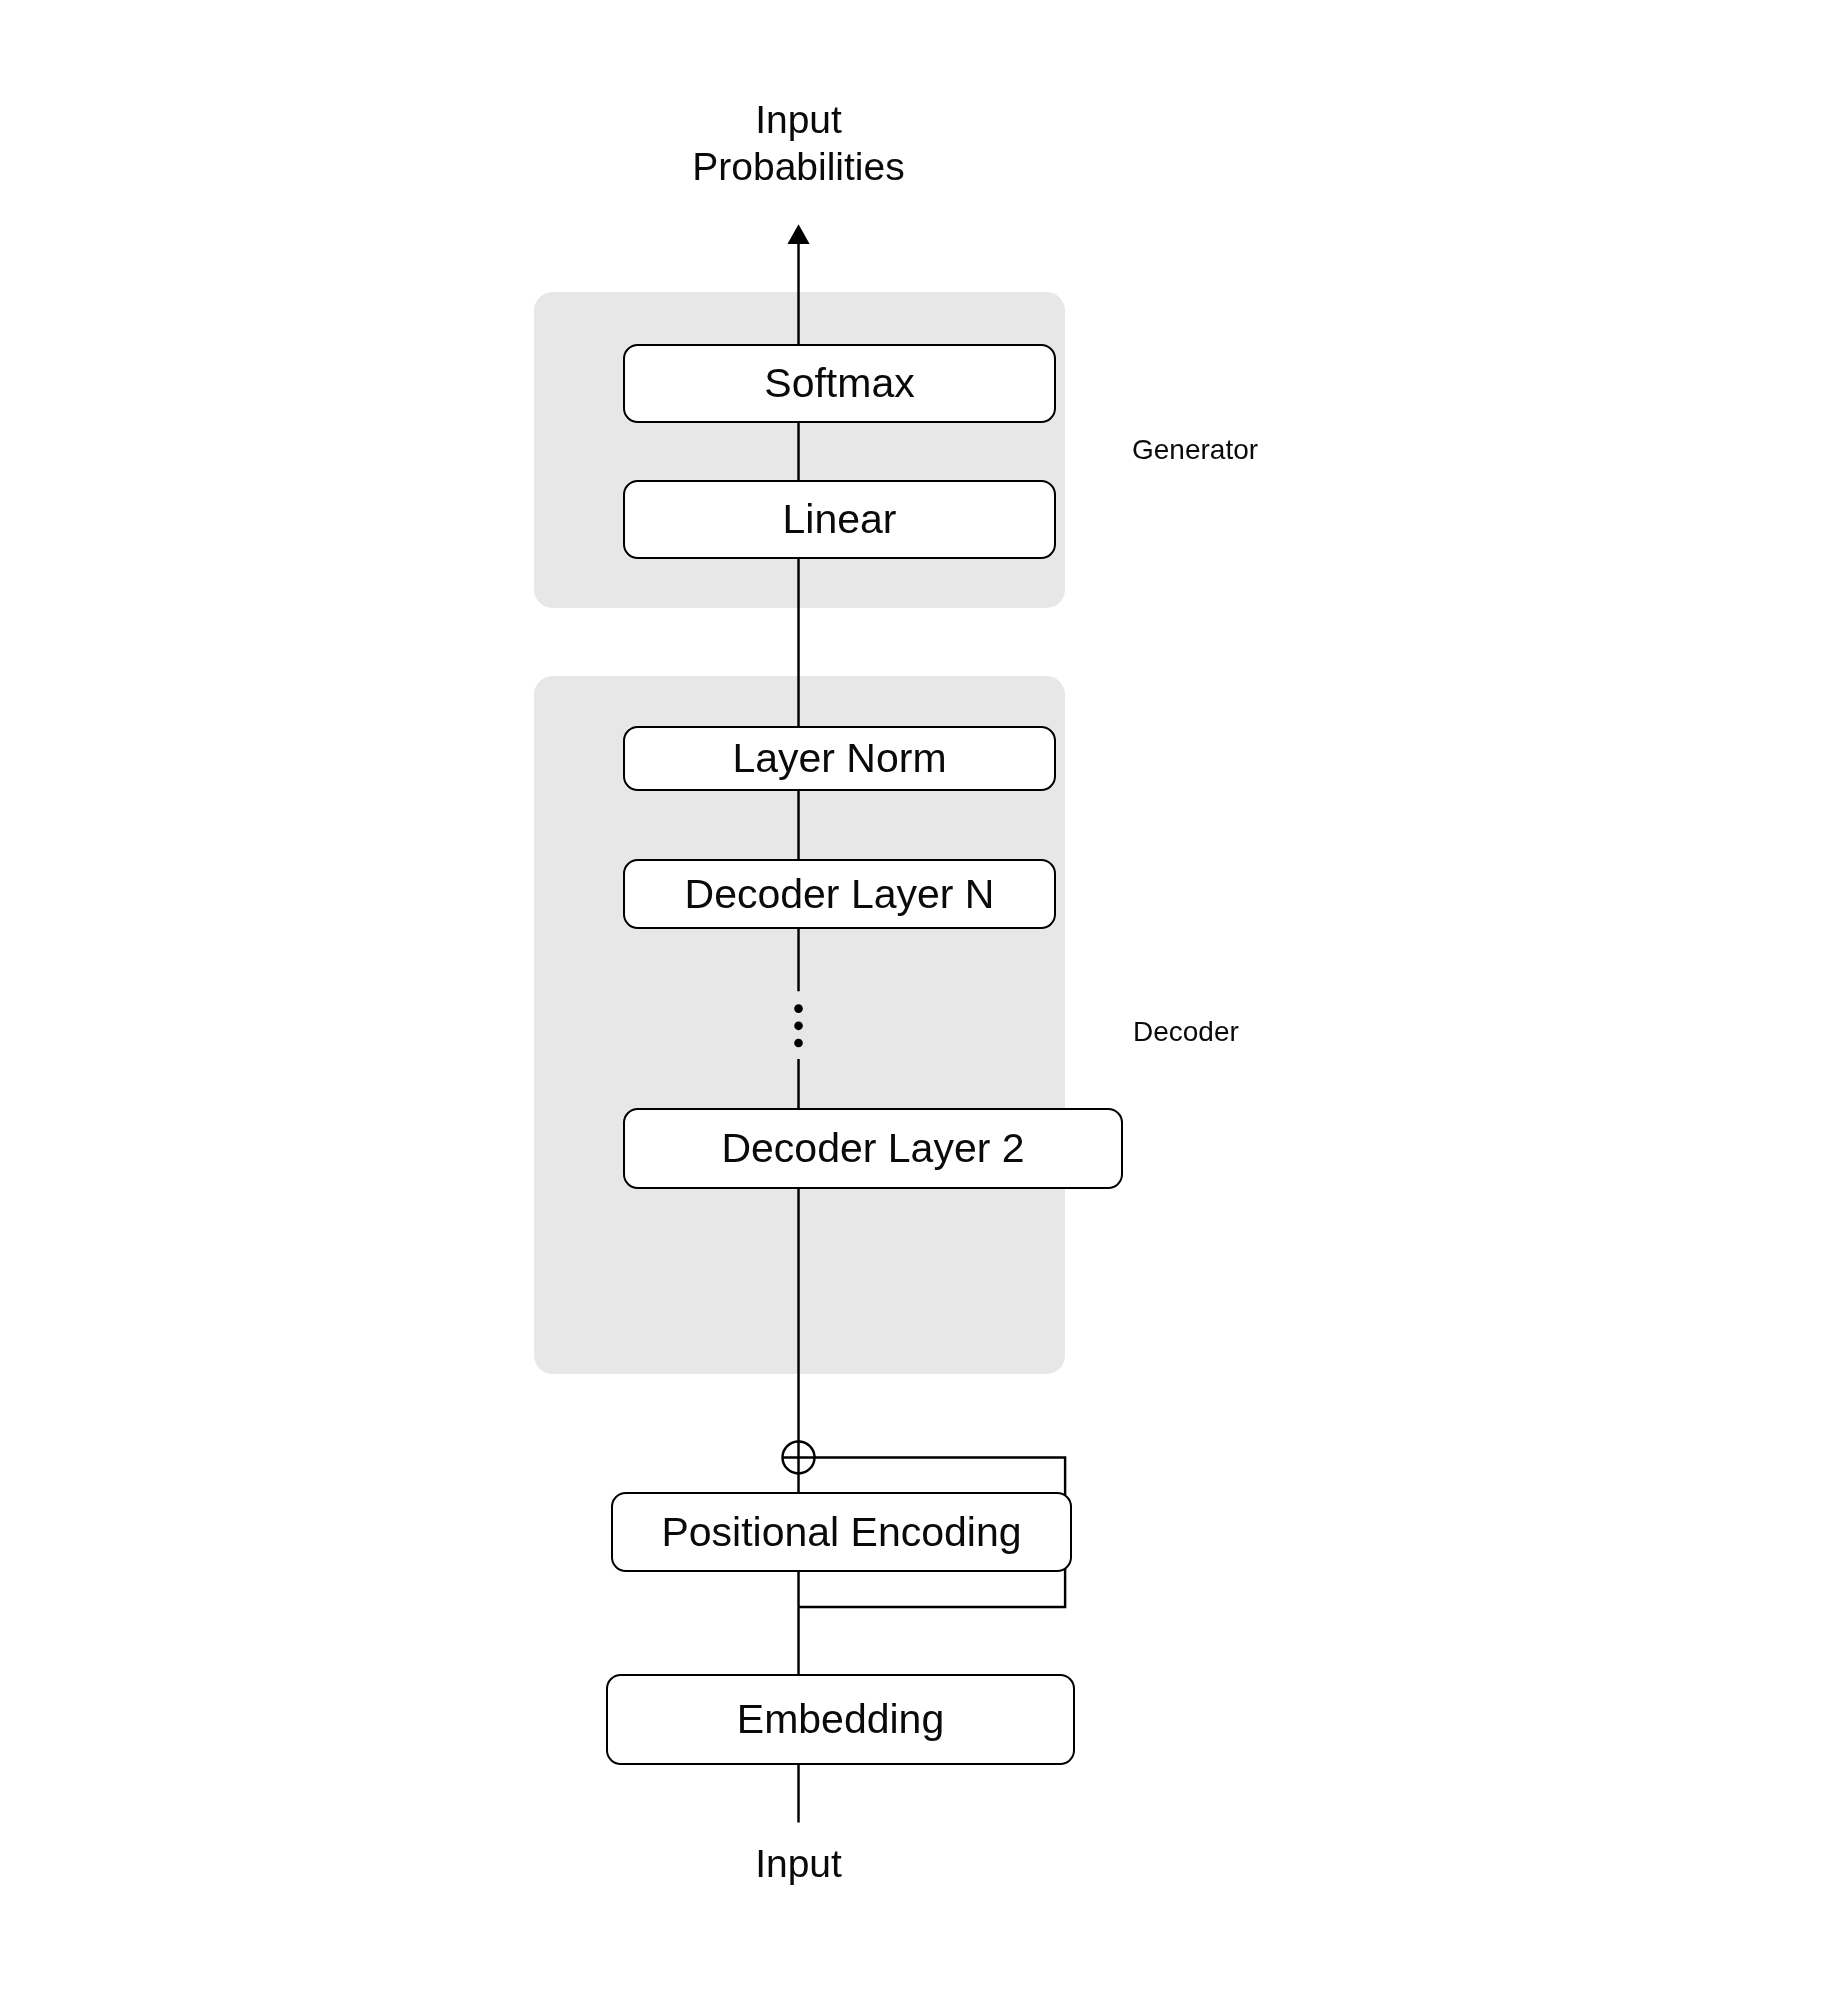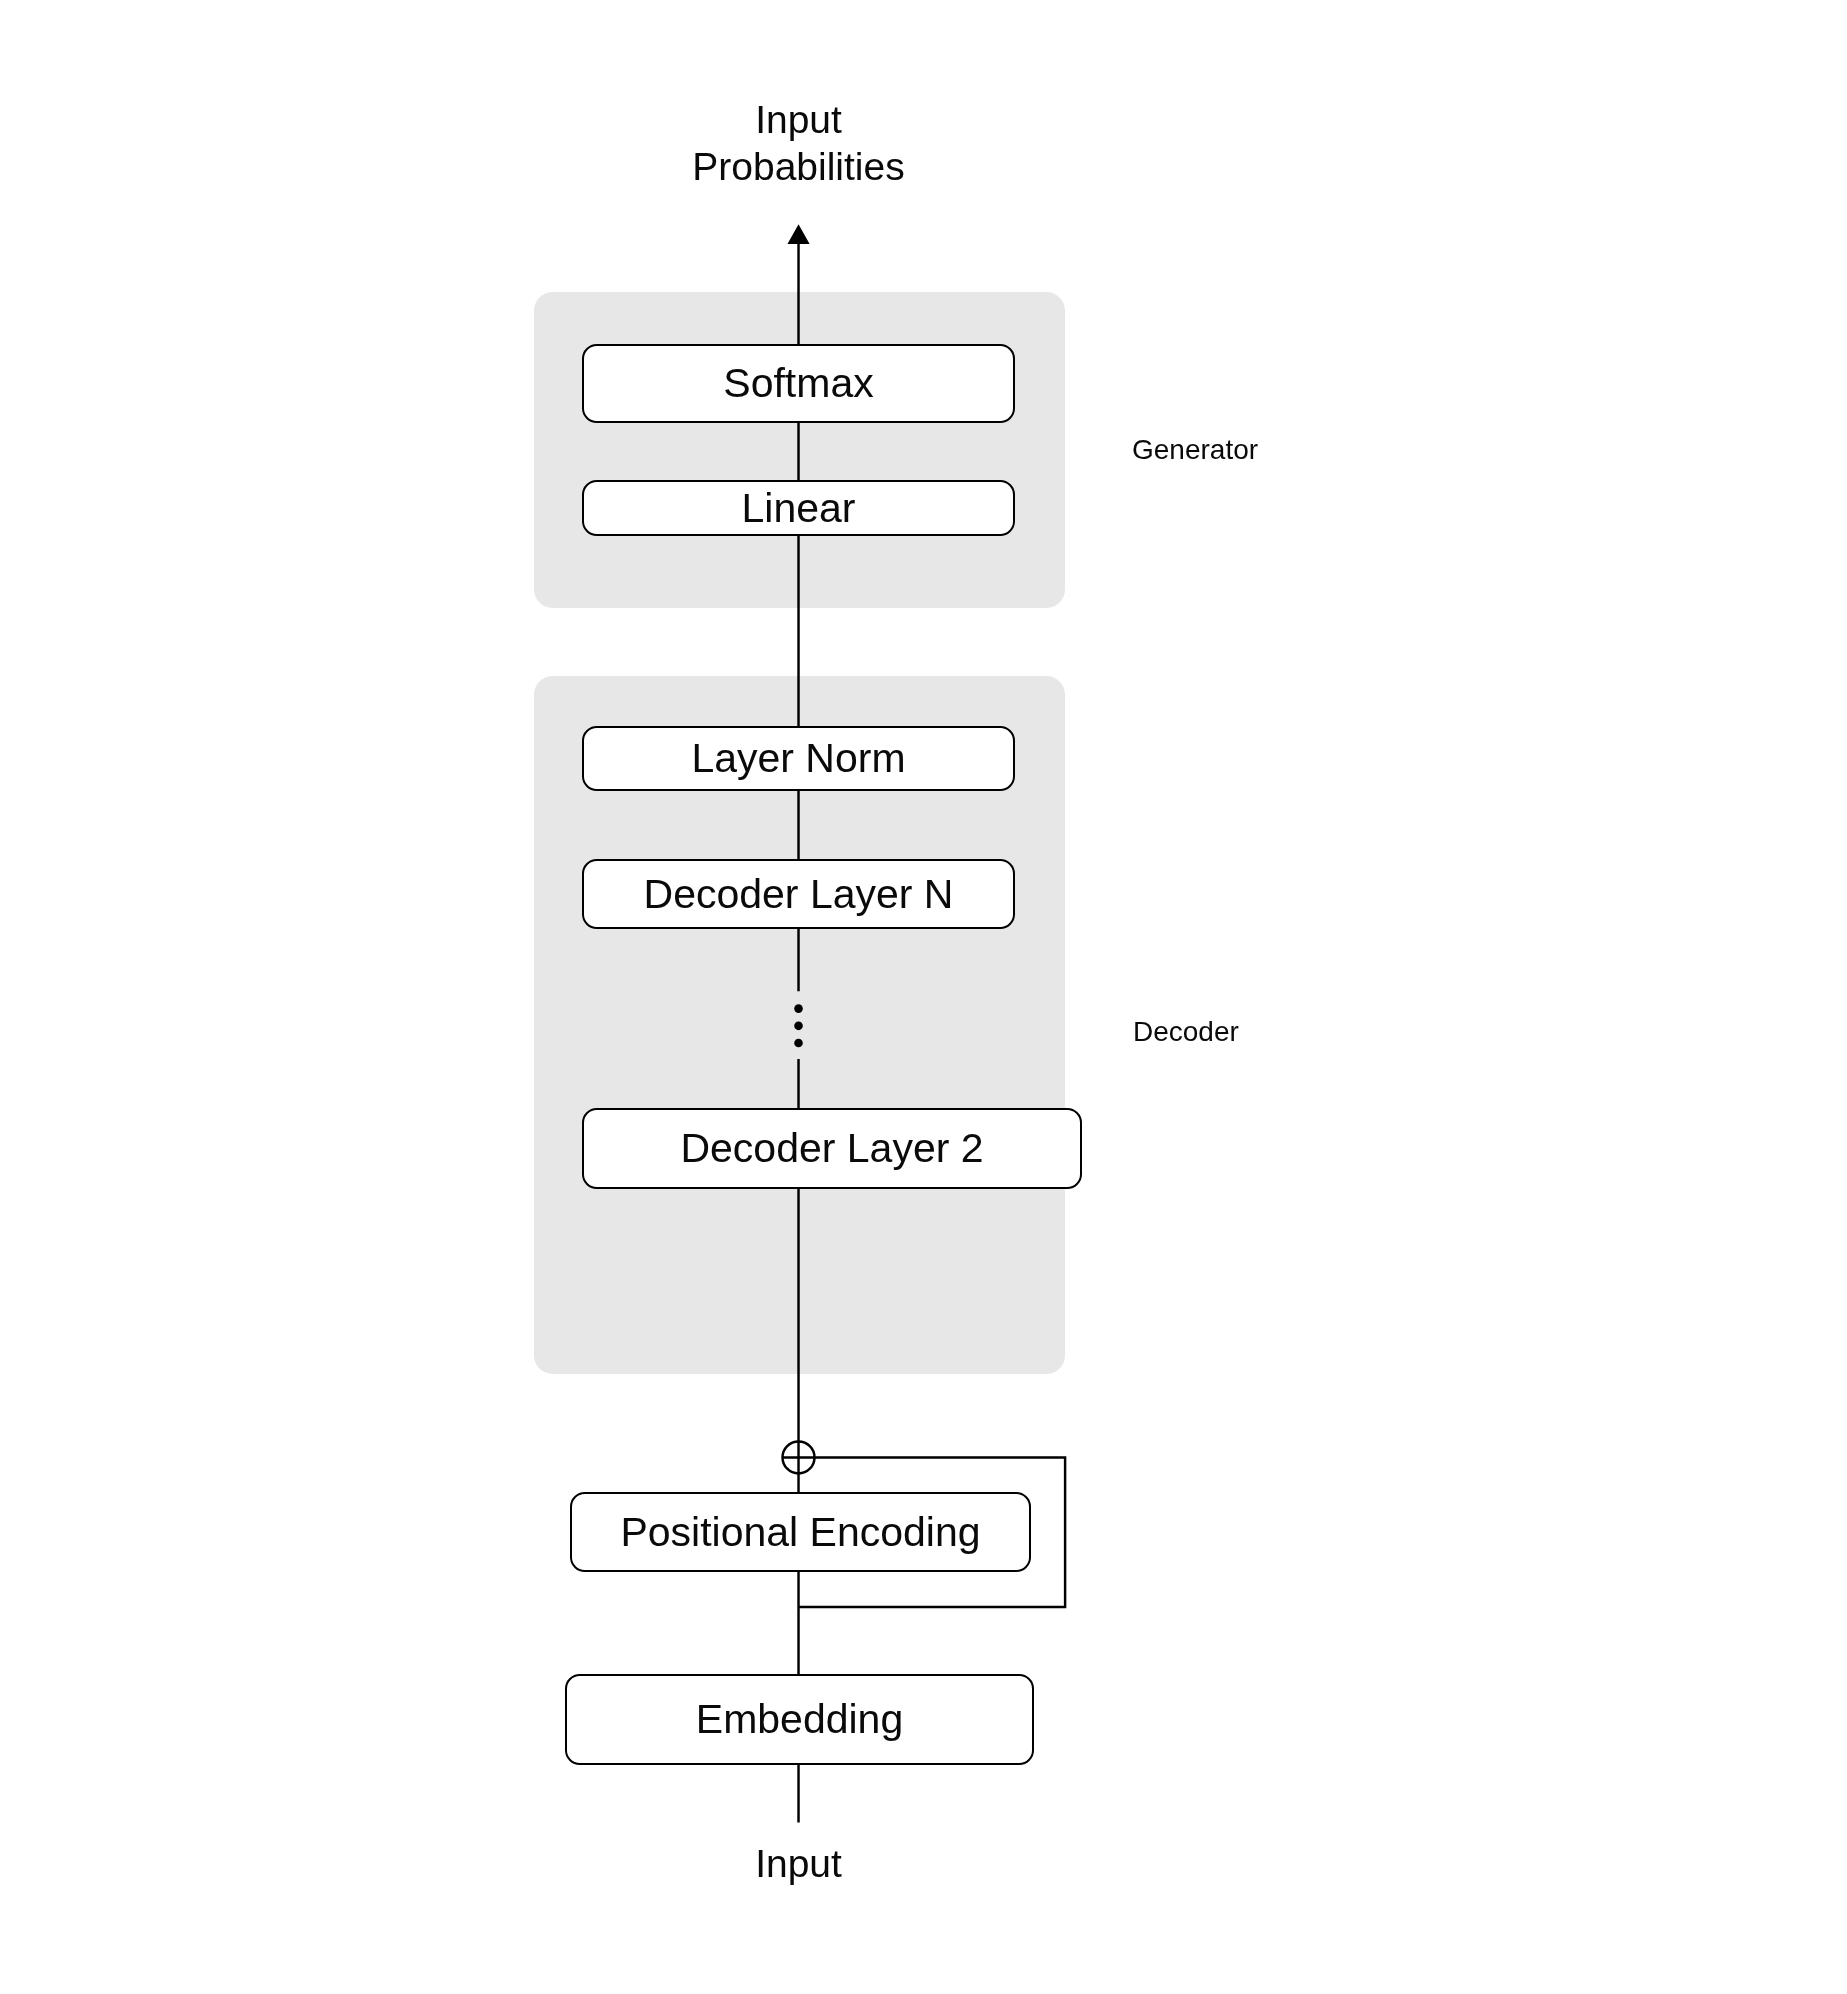--- a/index.html
+++ b/index.html
@@ -36,23 +36,24 @@
     background: #ffffff;
     border: 2.5px solid #000000;
     border-radius: 14.8px;
     display: flex;
     align-items: center;
     justify-content: center;
     font-size: 41px;
     line-height: 1;
     white-space: nowrap;
     z-index: 3;
+    margin-left: 41px;
   }
   .block.softmax    { left: 582px; top: 344px;  width: 433px; height: 79px; }
-  .block.linear     { left: 582px; top: 480px;  width: 433px; height: 56px; }
+  .block.linear     { left: 582px; top: 480px;  width: 433px; height: 79px; }
   .block.layernorm  { left: 582px; top: 726px; width: 433px; height: 65px; }
   .block.declayern  { left: 582px; top: 859px; width: 433px; height: 70px; }
   .block.declayer2  { left: 582px; top: 1108px; width: 500px; height: 81px; }
   .block.declayer1  { left: 582px; top: 1241px; width: 433px; height: 81px; }
   .block.posenc     { left: 570px; top: 1492px; width: 461px; height: 80px; }
   .block.embedding  { left: 565px; top: 1674px; width: 469px; height: 91px; }
 
   .endpoint-label {
     position: absolute;
     font-size: 39px;

